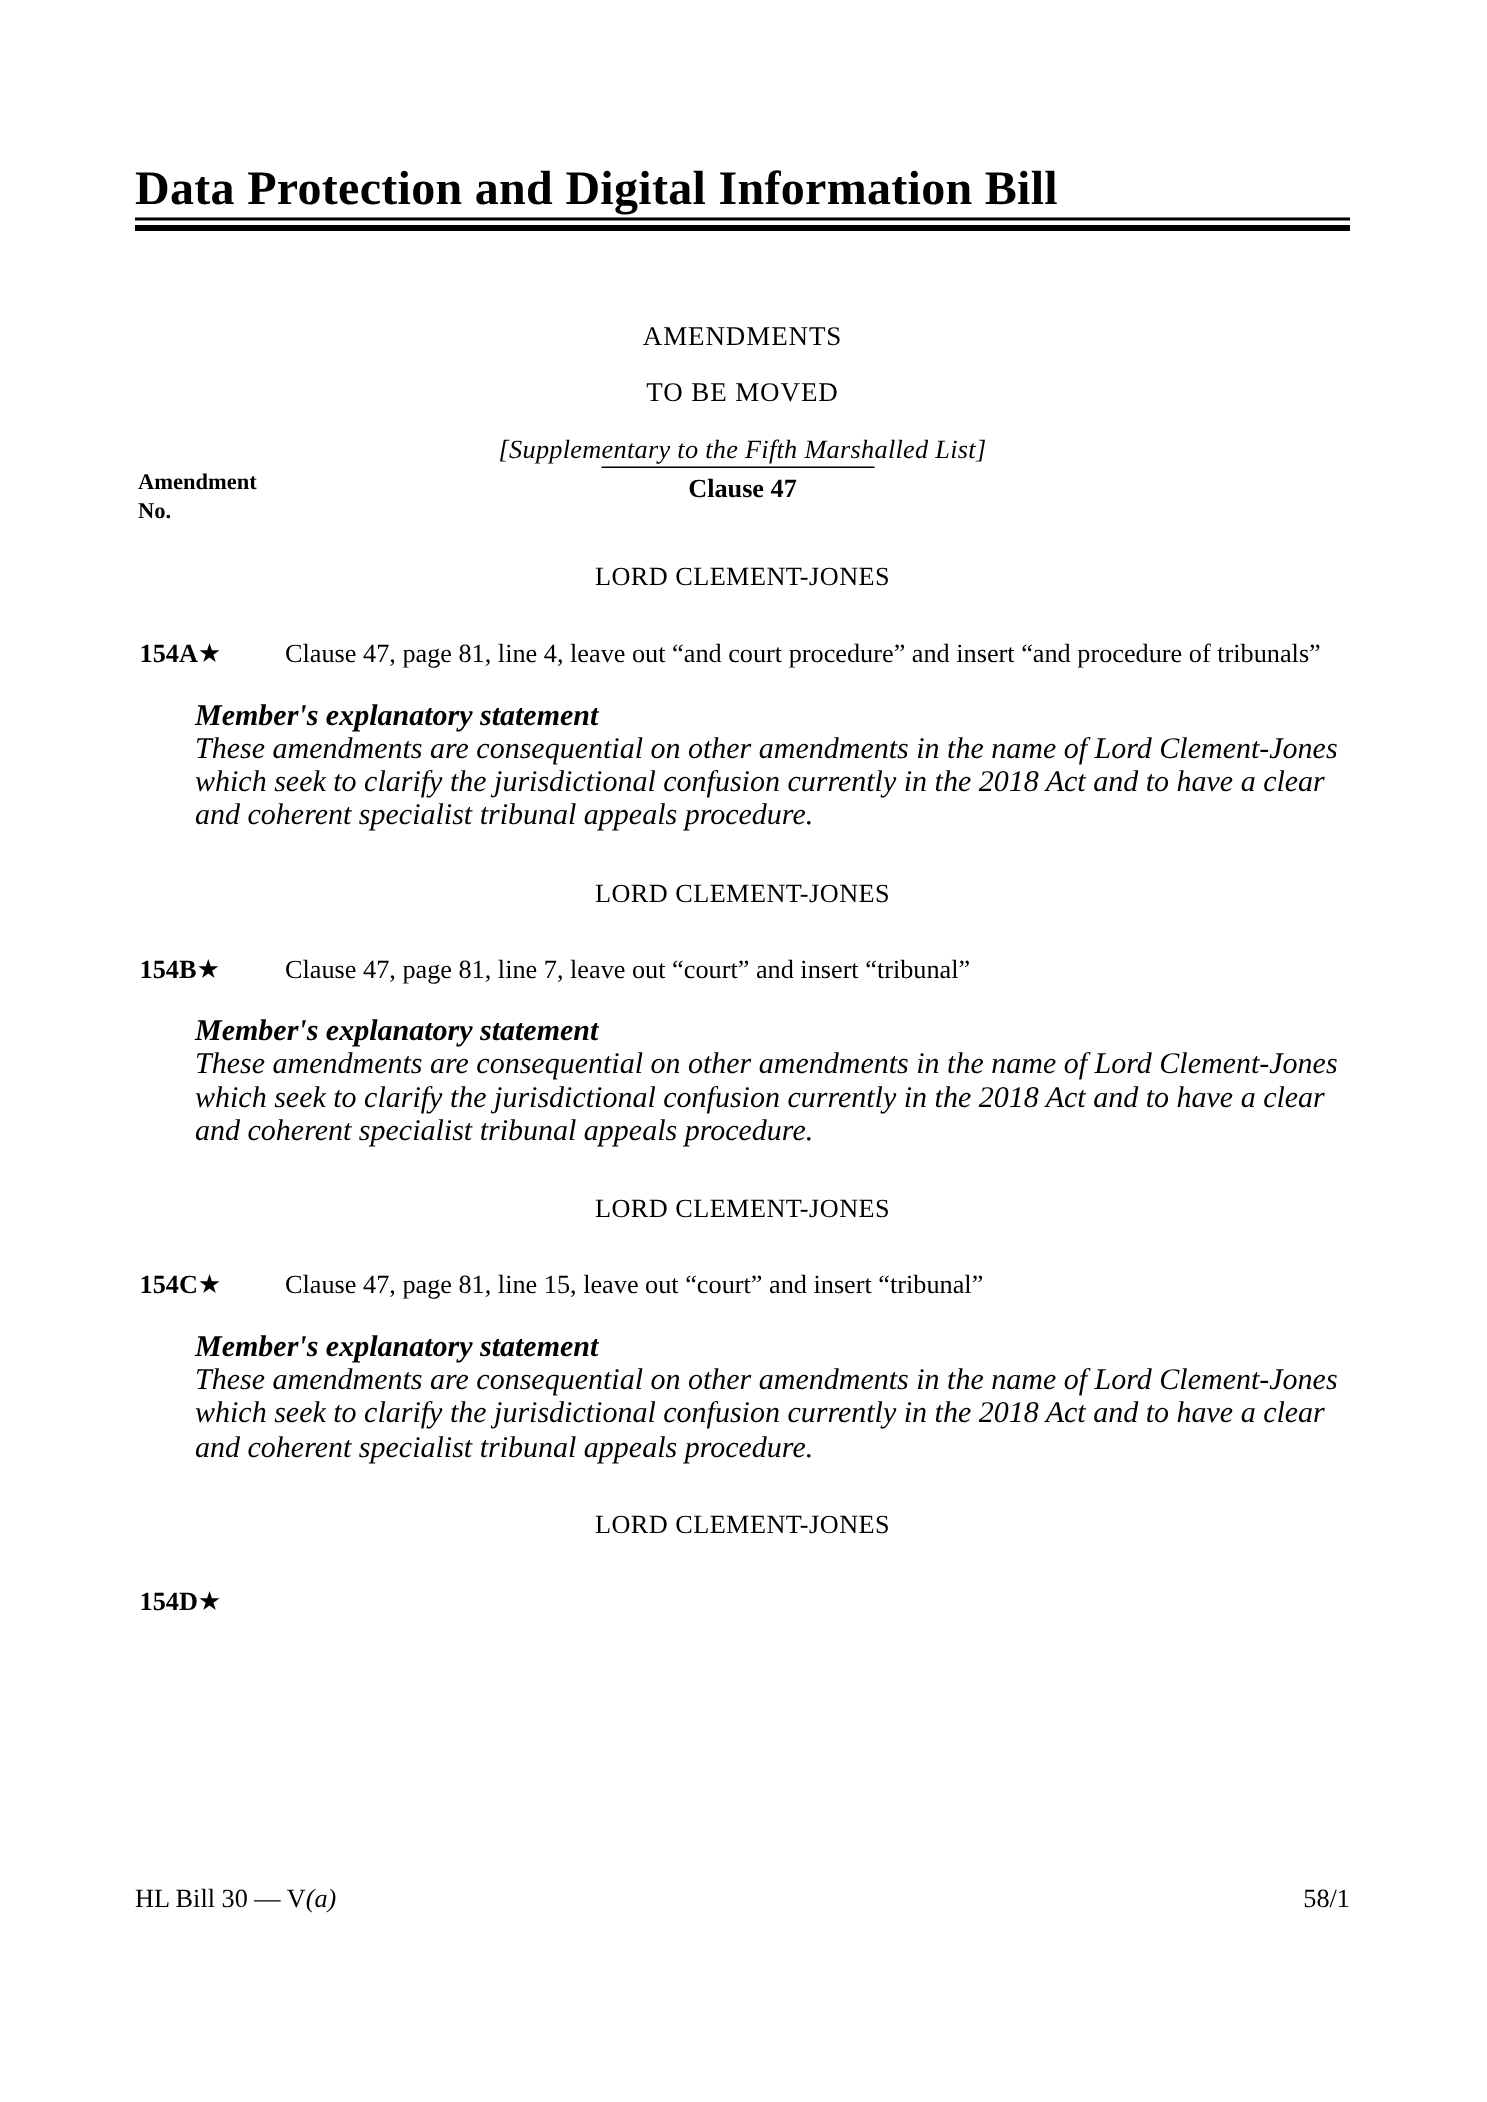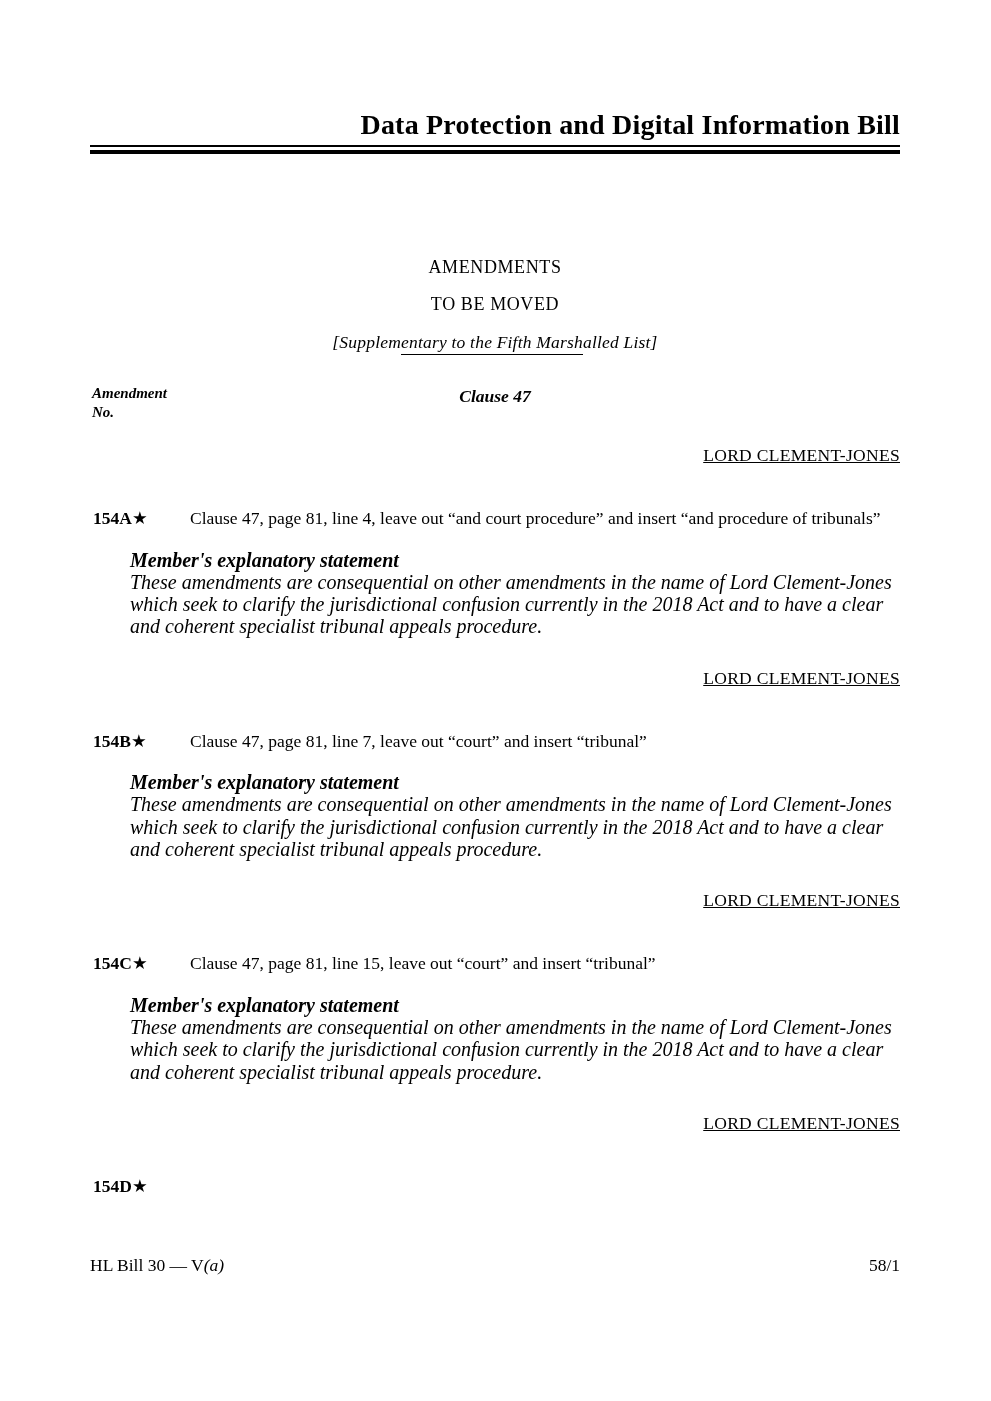--- a/index.html
+++ b/index.html
@@ -14,34 +14,34 @@
     color: #000000;
     font-family: "Liberation Serif", "DejaVu Serif", serif;
     overflow: hidden;
   }
   .page {
     padding: 0 91px 0 90px;
   }
   .title {
     margin: 0;
     padding-top: 108px;
-    font-size: 28px;
+    font-size: 32px;
     line-height: 34px;
     font-weight: bold;
-    text-align: right;
+    text-align: left;
     letter-spacing: 0.2px;
   }
   .double-rule {
     margin-top: 3px;
     border-top: 2px solid #000;
     height: 3px;
     border-bottom: 4px solid #000;
   }
   .headings {
-    margin-top: 104px;
+    margin-top: 61px;
     text-align: center;
     font-size: 18px;
   }
   .h-line {
     line-height: 19px;
     margin-bottom: 18px;
     letter-spacing: 0.6px;
   }
   .supp {
     font-style: italic;
@@ -49,52 +49,50 @@
     letter-spacing: 0.2px;
     line-height: 20px;
     margin-bottom: 0;
   }
   .supp .underlined {
     border-bottom: 1.5px solid #000;
     padding-bottom: 2px;
   }
   .clause-row {
     position: relative;
-    margin-top: 32px;
+    margin-top: 4px;
     height: 40px;
-    font-style: italic;
   }
   .amendment-no {
     position: absolute;
     left: 2px;
     top: 0;
     font-weight: bold;
     font-size: 15px;
     line-height: 19px;
   }
   .clause-heading {
     text-align: center;
     font-weight: bold;
     font-size: 17.5px;
     padding-top: 2px;
   }
   .sponsor {
-    text-align: right;
+    text-align: center;
     font-size: 17.5px;
     line-height: 20px;
     letter-spacing: 0.3px;
     margin-top: 30px;
-    text-decoration: underline;
   }
   .section-first .sponsor {
     margin-top: 21px;
   }
   .amendment-row {
     display: flex;
-    margin-top: 43px;
+    margin-top: 31px;
     font-size: 17.5px;
     line-height: 21.5px;
   }
   .amend-num {
     flex: 0 0 97px;
     width: 97px;
     font-weight: bold;
     padding-left: 3px;
     white-space: nowrap;
   }

